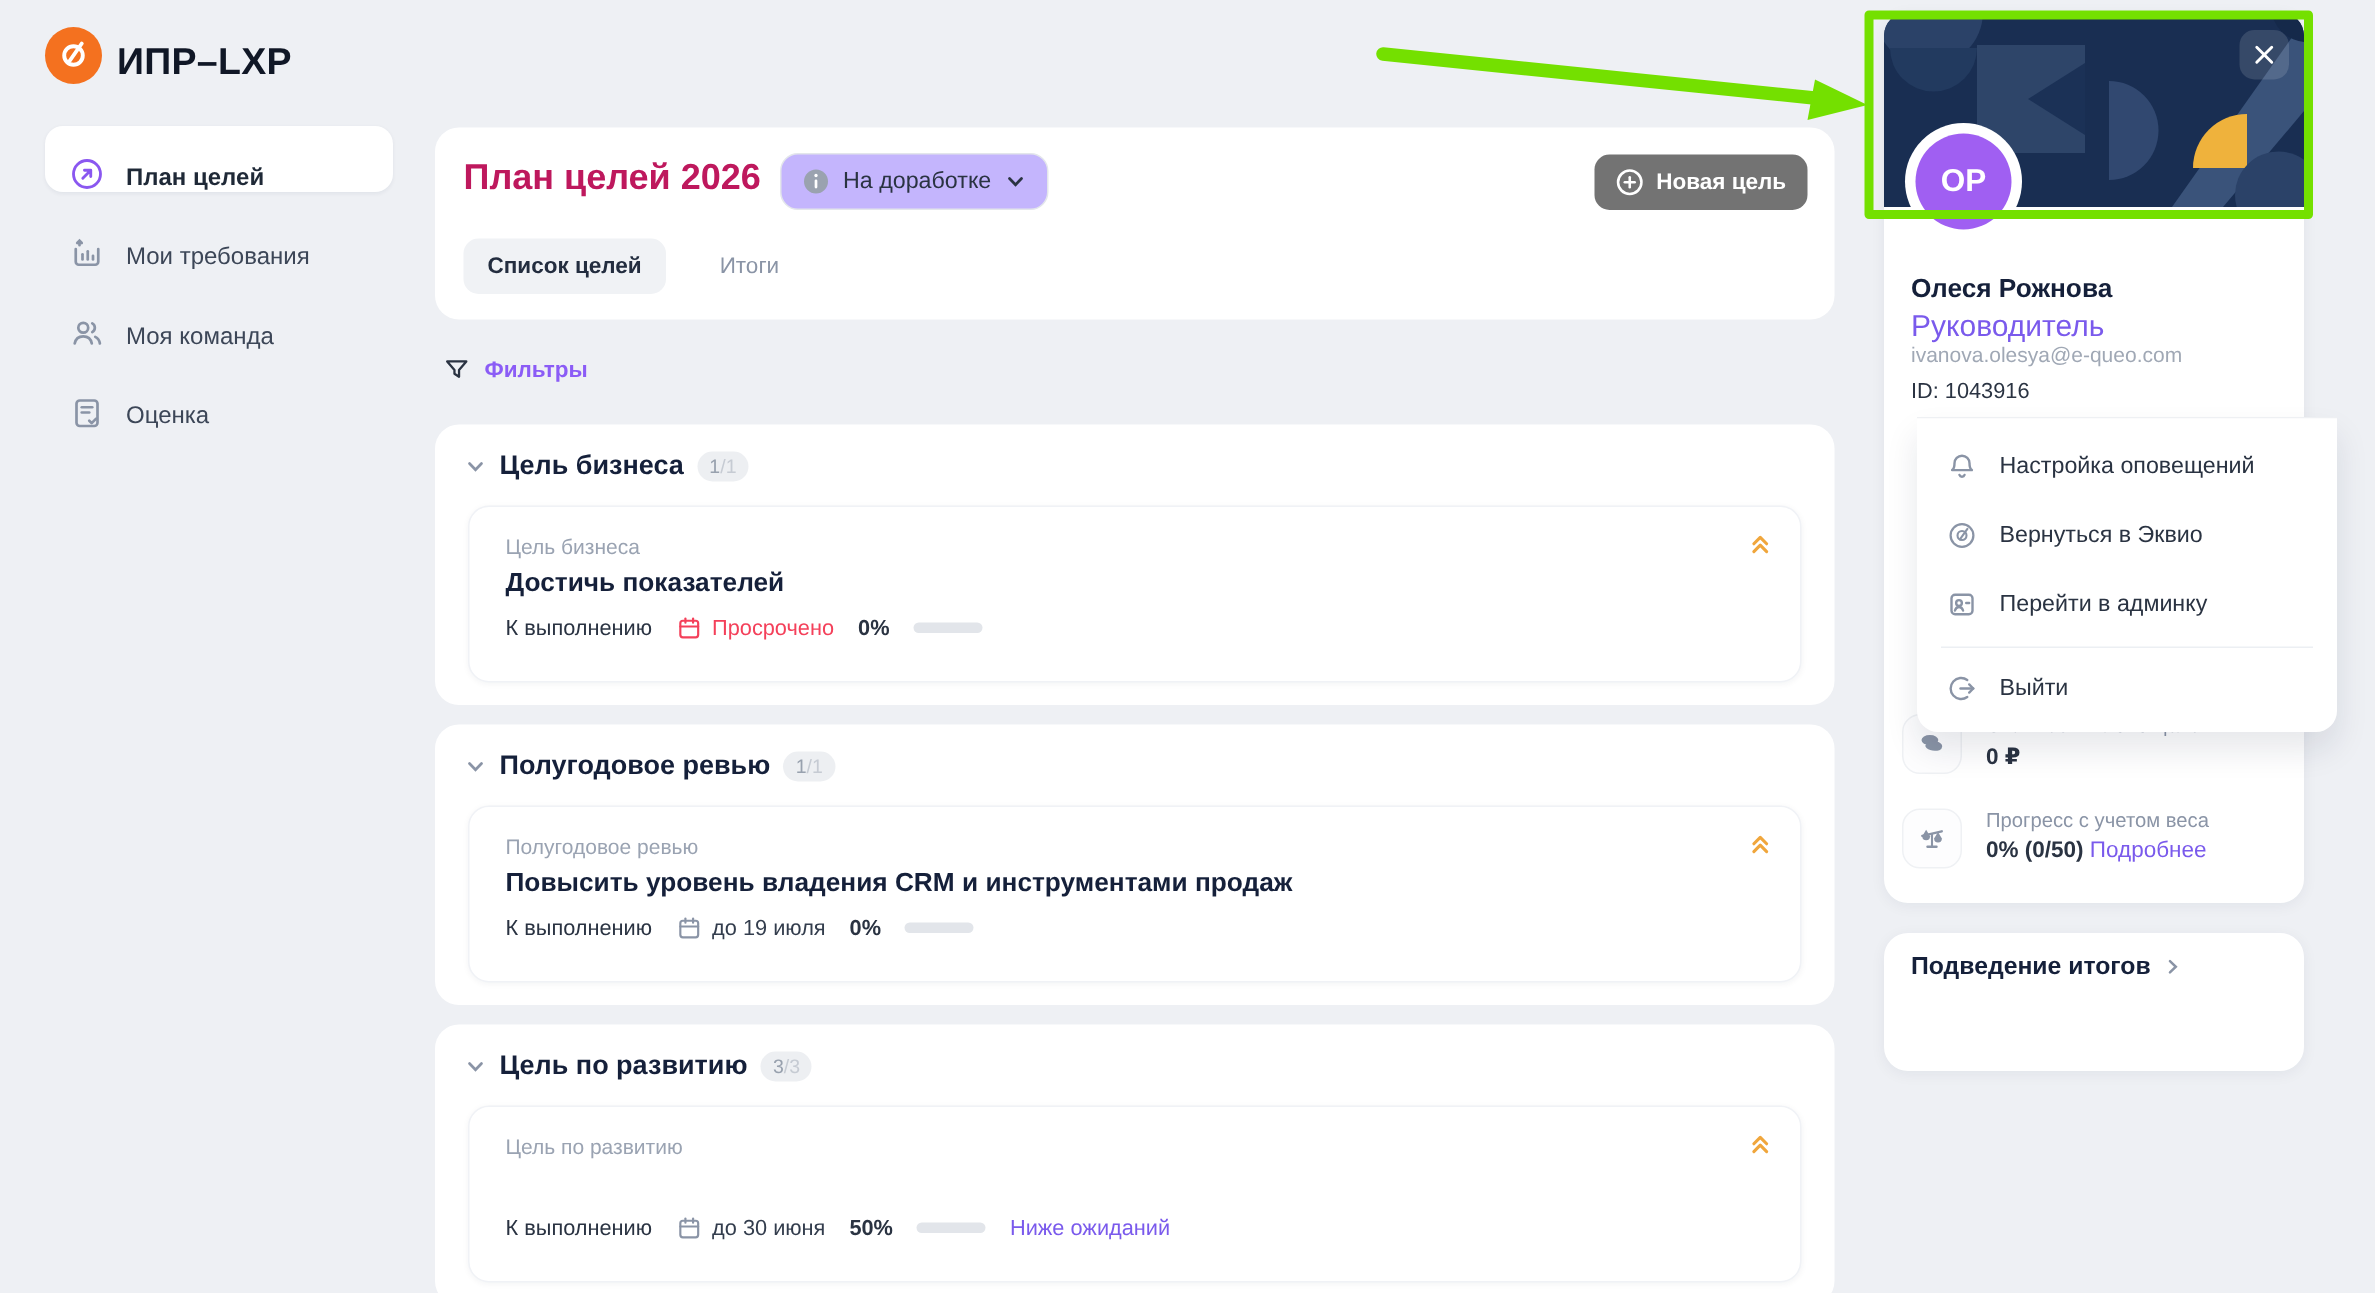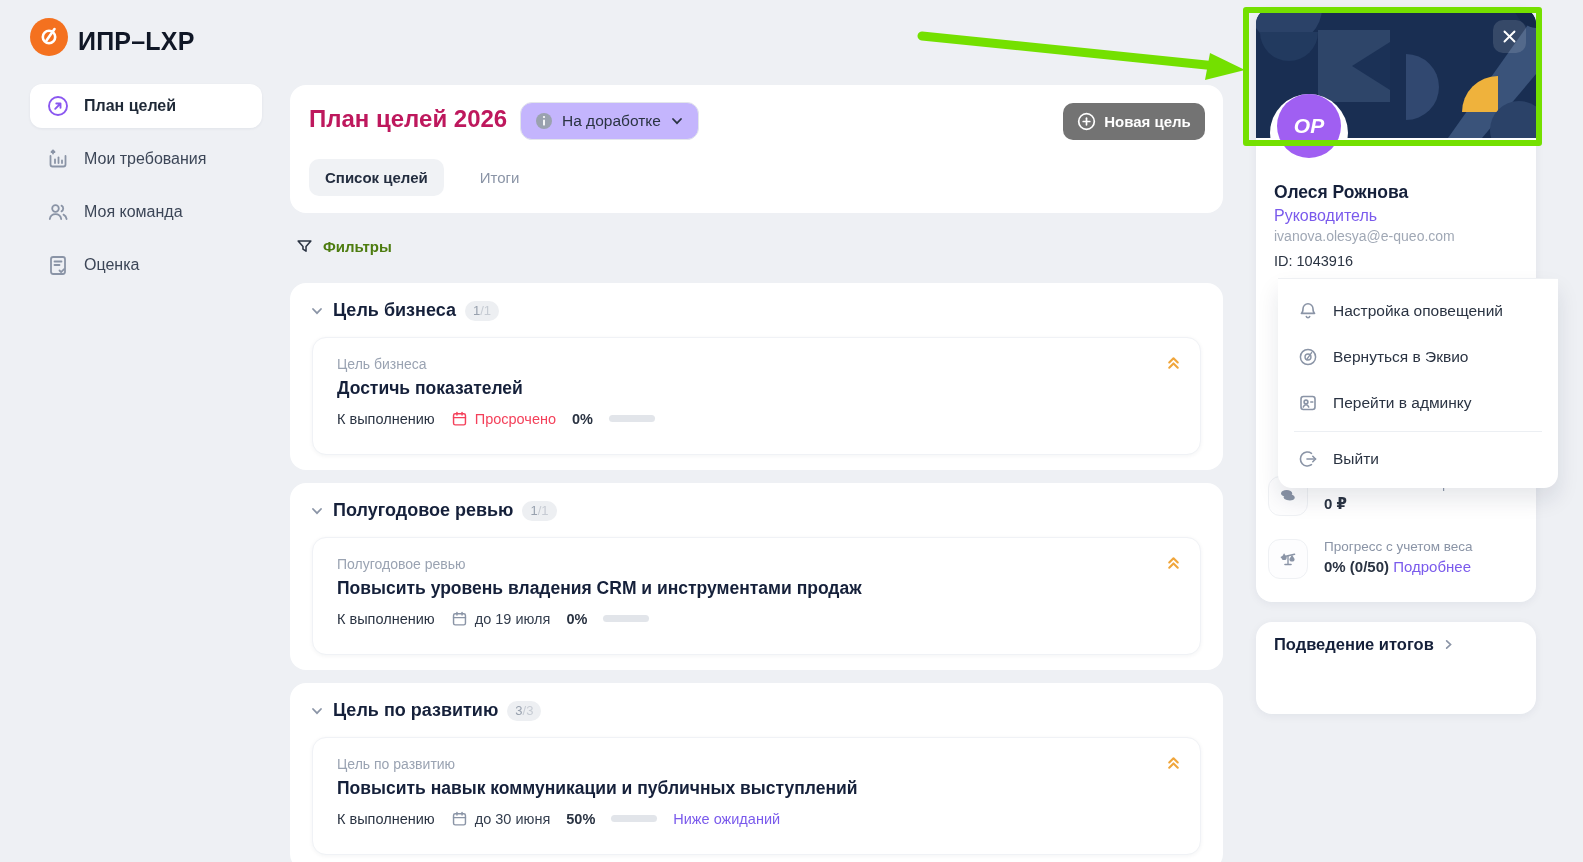--- a/index.html
+++ b/index.html
@@ -10,41 +10,41 @@
   }
   .abs { position:absolute; }
 
   
   .logo-row { left:30px; top:18px; display:flex; align-items:flex-end; gap:10px; }
   .logo-badge { width:38px; height:38px; border-radius:50%; background:#f4711f;
     display:flex; align-items:center; justify-content:center; }
   .app-name { font-size:25px; font-weight:bold; color:#101726; letter-spacing:.2px; }
 
   .side-item { left:30px; width:232px; height:44px; border-radius:12px;
-    display:flex; align-items:center; gap:14px; padding-left:16px; cursor:pointer; }
+    display:flex; align-items:flex-end; gap:14px; padding-left:16px; cursor:pointer; }
   .side-item.active { background:#ffffff; box-shadow:0 1px 3px rgba(20,30,60,.06); }
   .side-label { font-size:16px; color:#3c4657; }
   .side-item.active .side-label { color:#1f2937; font-weight:600; }
 
   
   .header-card { left:290px; top:85px; width:933px; height:128px; background:#fff; border-radius:16px; }
   .page-title { left:309px; top:105px; font-size:24px; font-weight:bold; color:#be185d; }
   .status-pill { left:520px; top:102px; height:38px; background:#c4b5fd;
     border:1px solid #e3e6eb; border-radius:12px; display:flex; align-items:center;
     gap:9px; padding:0 14px; cursor:pointer; }
   .status-text { font-size:15.5px; color:#2a3342; }
   .new-goal-btn { left:1063px; top:103px; width:142px; height:37px; background:#737373;
     border:none; border-radius:10px; color:#fff; display:flex; align-items:center; justify-content:center;
     gap:8px; font-size:15px; font-weight:bold; cursor:pointer; }
   .tabs-row { left:309px; top:159px; display:flex; align-items:flex-end; gap:20px; }
   .tab { font-size:15px; color:#8a94a6; padding:10px 16px; border-radius:10px; cursor:pointer; }
   .tab.active { background:#f0f2f5; color:#232d3f; font-weight:600; }
 
   .filters-row { left:296px; top:238px; display:flex; align-items:center; gap:10px; cursor:pointer; }
-  .filters-label { font-size:15px; font-weight:600; color:#4d7c0f;text-align:right; }
+  .filters-label { font-size:15px; font-weight:600; color:#8b5cf6;text-align:right; }
 
   .section { left:290px; width:933px; height:187px; background:#fff; border-radius:16px; }
   .sec-head { position:absolute; left:20px; top:17px; display:flex; align-items:center; gap:9px; cursor:pointer; }
   .sec-title { font-size:18px; font-weight:bold; color:#15203a; }
   .sec-badge { background:#edeff2; border-radius:11px; padding:2px 8px 3px; font-size:13px; }
   .sec-badge .done { color:#98a1ae; }
   .sec-badge .total { color:#c6cbd3; }
 
   .goal-card { position:absolute; left:22px; top:54px; width:889px; height:118px; background:#fff;
     border:1px solid #f0f2f6; border-radius:14px; box-shadow:0 1px 4px rgba(21,35,66,.05); cursor:pointer; }
@@ -60,26 +60,26 @@
   .g-fill { height:100%; background:#12b886; border-radius:4px; }
   .g-rating { font-size:14.5px; color:#7a5aec; }
 
   
   .profile-card { left:1256px; top:8px; width:280px; height:594px; background:#fff;
     border-radius:16px; box-shadow:0 2px 10px rgba(20,30,60,.06); }
   .banner { position:absolute; left:0; top:0; width:280px; height:130px;
     border-radius:16px 16px 0 0; overflow:hidden; }
   .close-btn { position:absolute; right:10px; top:12px; width:33px; height:33px; border-radius:10px;
     background:rgba(255,255,255,.13); border:none; display:flex; align-items:center; justify-content:center; cursor:pointer; }
-  .avatar-ring { position:absolute; left:14px; top:86px; width:78px; height:78px; border-radius:50%;
-    background:#fff; display:flex; align-items:flex-start; justify-content:center;font-style:italic; }
+  .avatar-ring { position:absolute; left:14px; top:74px; width:78px; height:78px; border-radius:50%;
+    background:#fff; display:flex; align-items:center; justify-content:center; }
   .avatar { width:64px; height:64px; border-radius:50%; background:#a05ff2; color:#fff;
     font-size:21px; font-weight:bold; display:flex; align-items:center; justify-content:center; }
   .p-name { position:absolute; left:18px; top:174px; font-size:17.5px; font-weight:bold; color:#15203a; }
-  .p-role { position:absolute; left:18px; top:199px; font-size:16px; color:#7a5aec; cursor:pointer; }
+  .p-role { position:absolute; left:18px; top:199px; font-size:20px; color:#7a5aec; cursor:pointer; }
   .p-email { position:absolute; left:18px; top:220px; font-size:14px; color:#a0a8b5; }
   .p-id { position:absolute; left:18px; top:245px; font-size:14.5px; color:#2a3342; }
 
   .stat-row { position:absolute; left:12px; display:flex; gap:16px; align-items:flex-start; }
   .stat-icon { width:40px; height:40px; border-radius:12px; border:1px solid #eff1f4; background:#fdfdfe;
     display:flex; align-items:center; justify-content:center; flex:0 0 auto; }
   .stat-label { font-size:13.5px; color:#8a94a6; margin-bottom:4px; }
   .stat-value { font-size:15px; font-weight:bold; color:#2a3342; }
   .stat-link { font-size:15px; color:#7a5aec; font-weight:normal; cursor:pointer; }
 
@@ -284,21 +284,20 @@
     <span class="sec-badge"><span class="done">3</span><span class="total">/3</span></span>
   </div>
   <div class="goal-card">
     <div class="g-cat">Цель по развитию</div>
     <span class="g-prio">
       <svg width="17" height="17" viewBox="0 0 18 18" fill="none" stroke="#f0a63c" stroke-width="2.2" stroke-linecap="round" stroke-linejoin="round">
           <polyline points="4.5,9 9,4.5 13.5,9"></polyline>
           <polyline points="4.5,14.5 9,10 13.5,14.5"></polyline>
         </svg>
     </span>
-    <div class="g-title">Повысить навык коммуникации и публичных выступлений</div>
     <div class="g-foot">
       <span class="g-status">К выполнению</span>
       <span class="g-date">
         <svg width="17" height="17" viewBox="0 0 20 20" fill="none" stroke="#8a94a6" stroke-width="1.7" stroke-linecap="round">
             <rect x="3" y="4.5" width="14" height="13" rx="2"></rect>
             <line x1="7" y1="2.8" x2="7" y2="6"></line>
             <line x1="13" y1="2.8" x2="13" y2="6"></line>
             <line x1="3" y1="9" x2="17" y2="9"></line>
           </svg>
         <span>до 30 июня</span>

